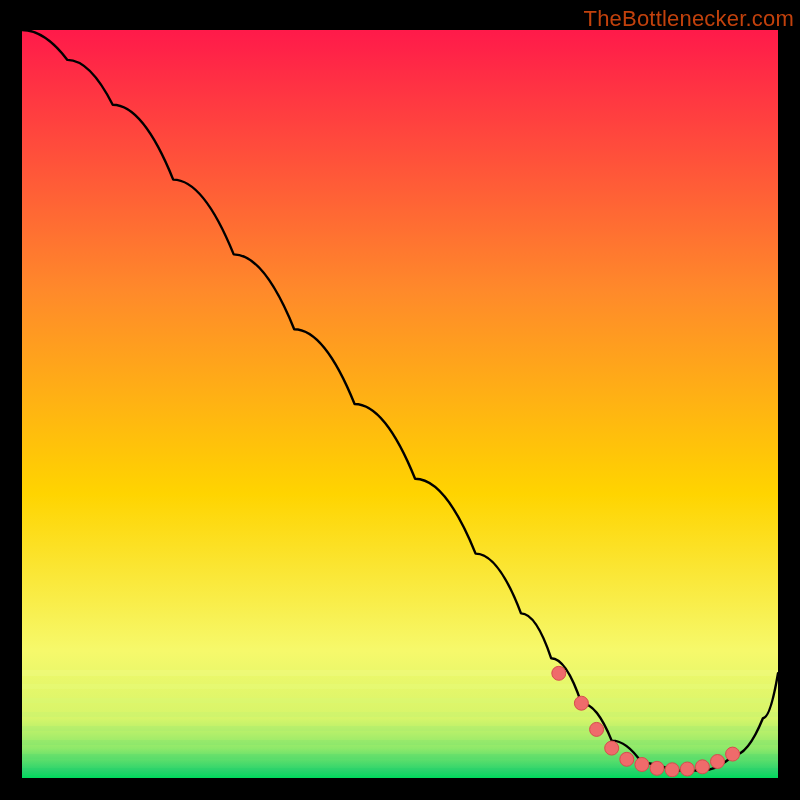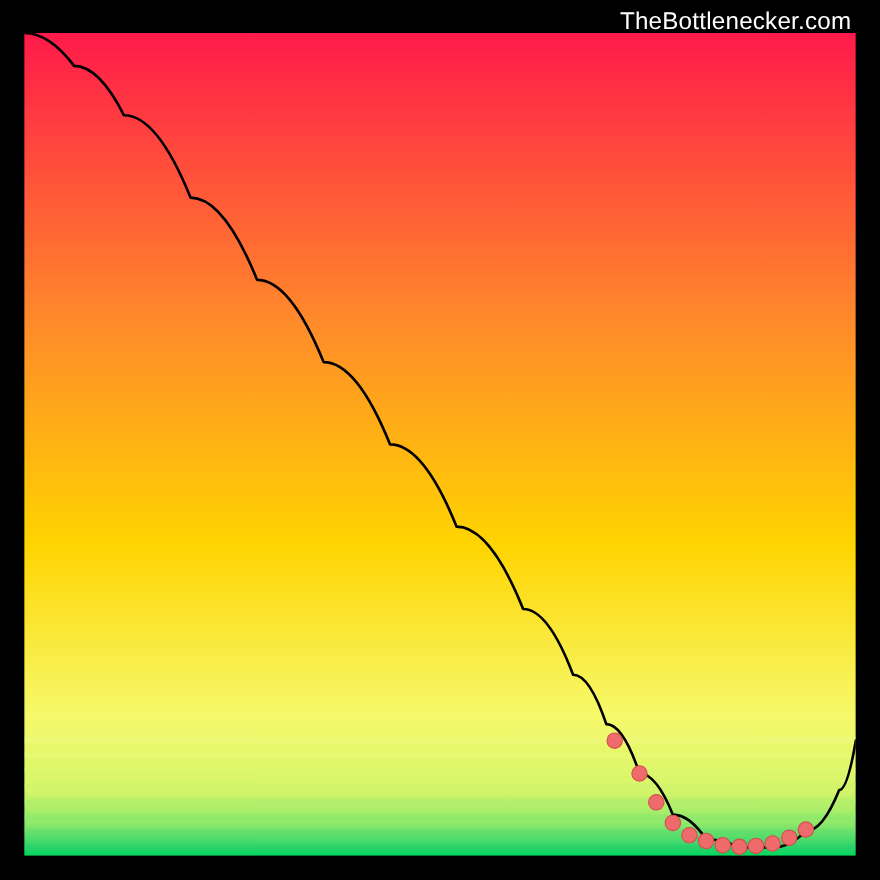--- a/index.html
+++ b/index.html
@@ -13,22 +13,22 @@
   }
   .stage {
     position: relative;
     width: 800px;
     height: 800px;
     background: #000;
   }
   .watermark {
     position: absolute;
     top: 6px;
-    right: 26px;
-    color: #ffffff;
+    right: 6px;
+    color: #c2410c;
     font-size: 22px;
     font-weight: 500;
     letter-spacing: 0.2px;
     z-index: 5;
   }
   .plot {
     position: absolute;
     left: 22px;
     top: 30px;
     width: 756px;

